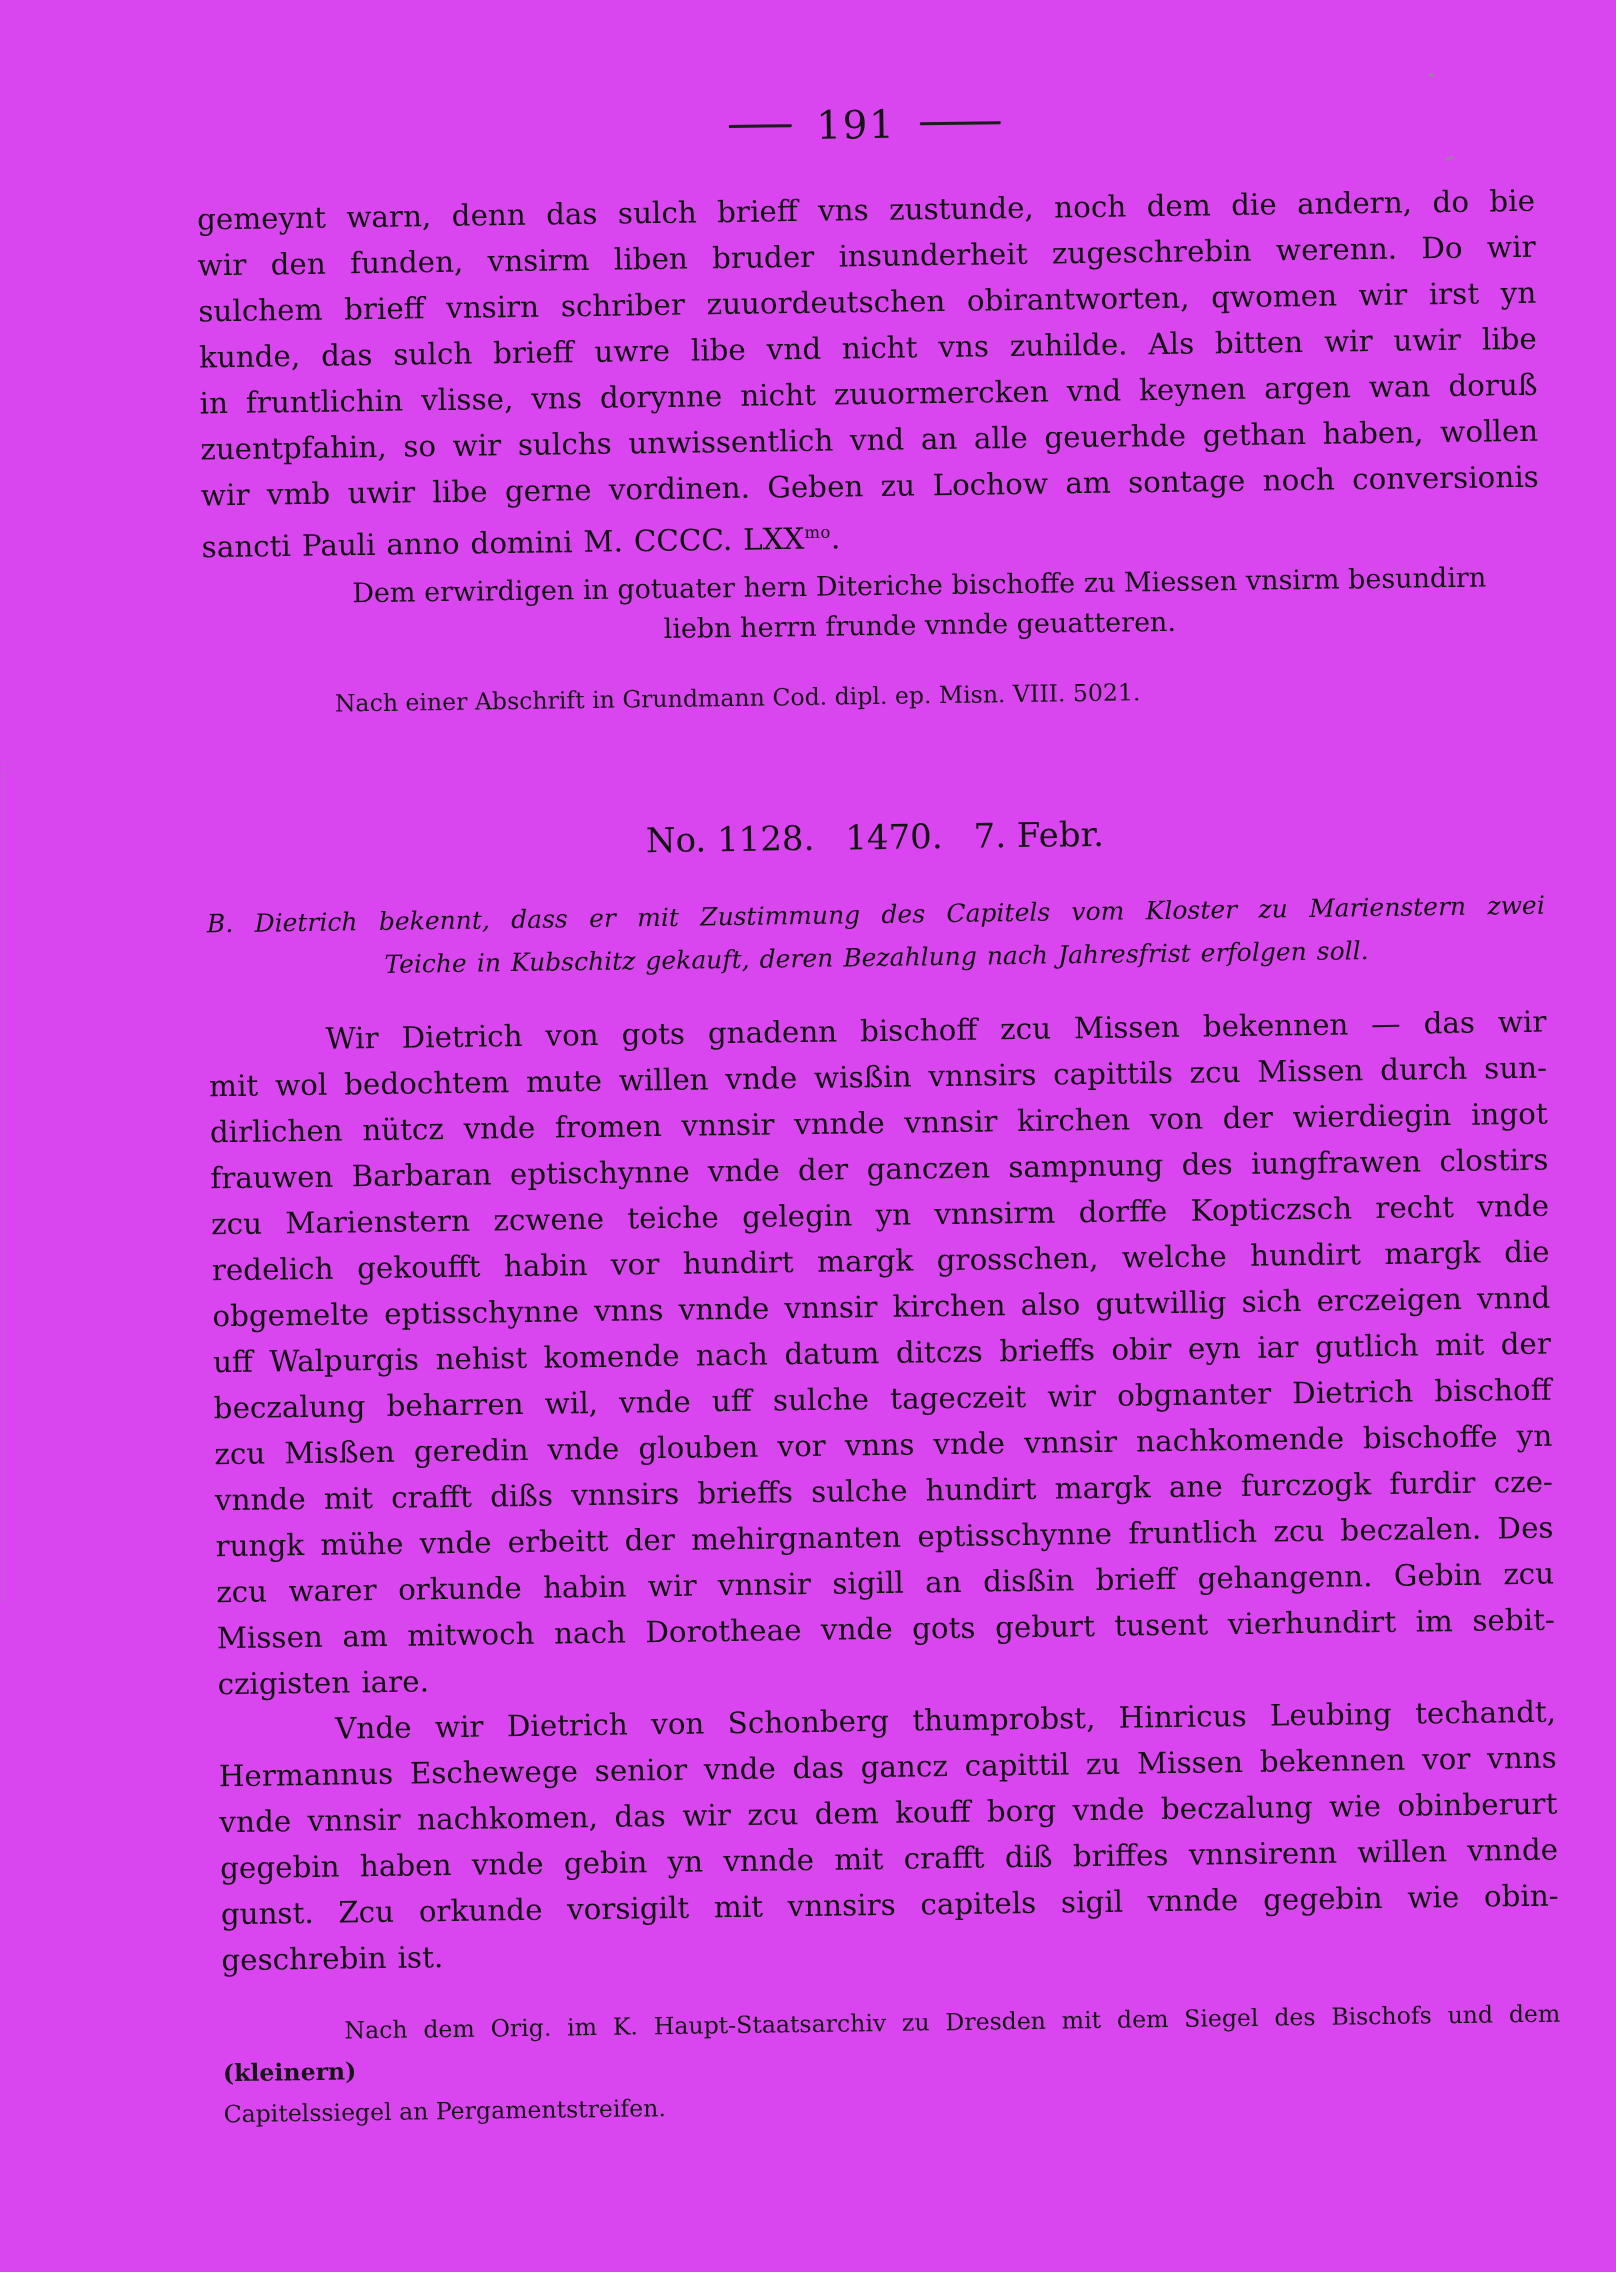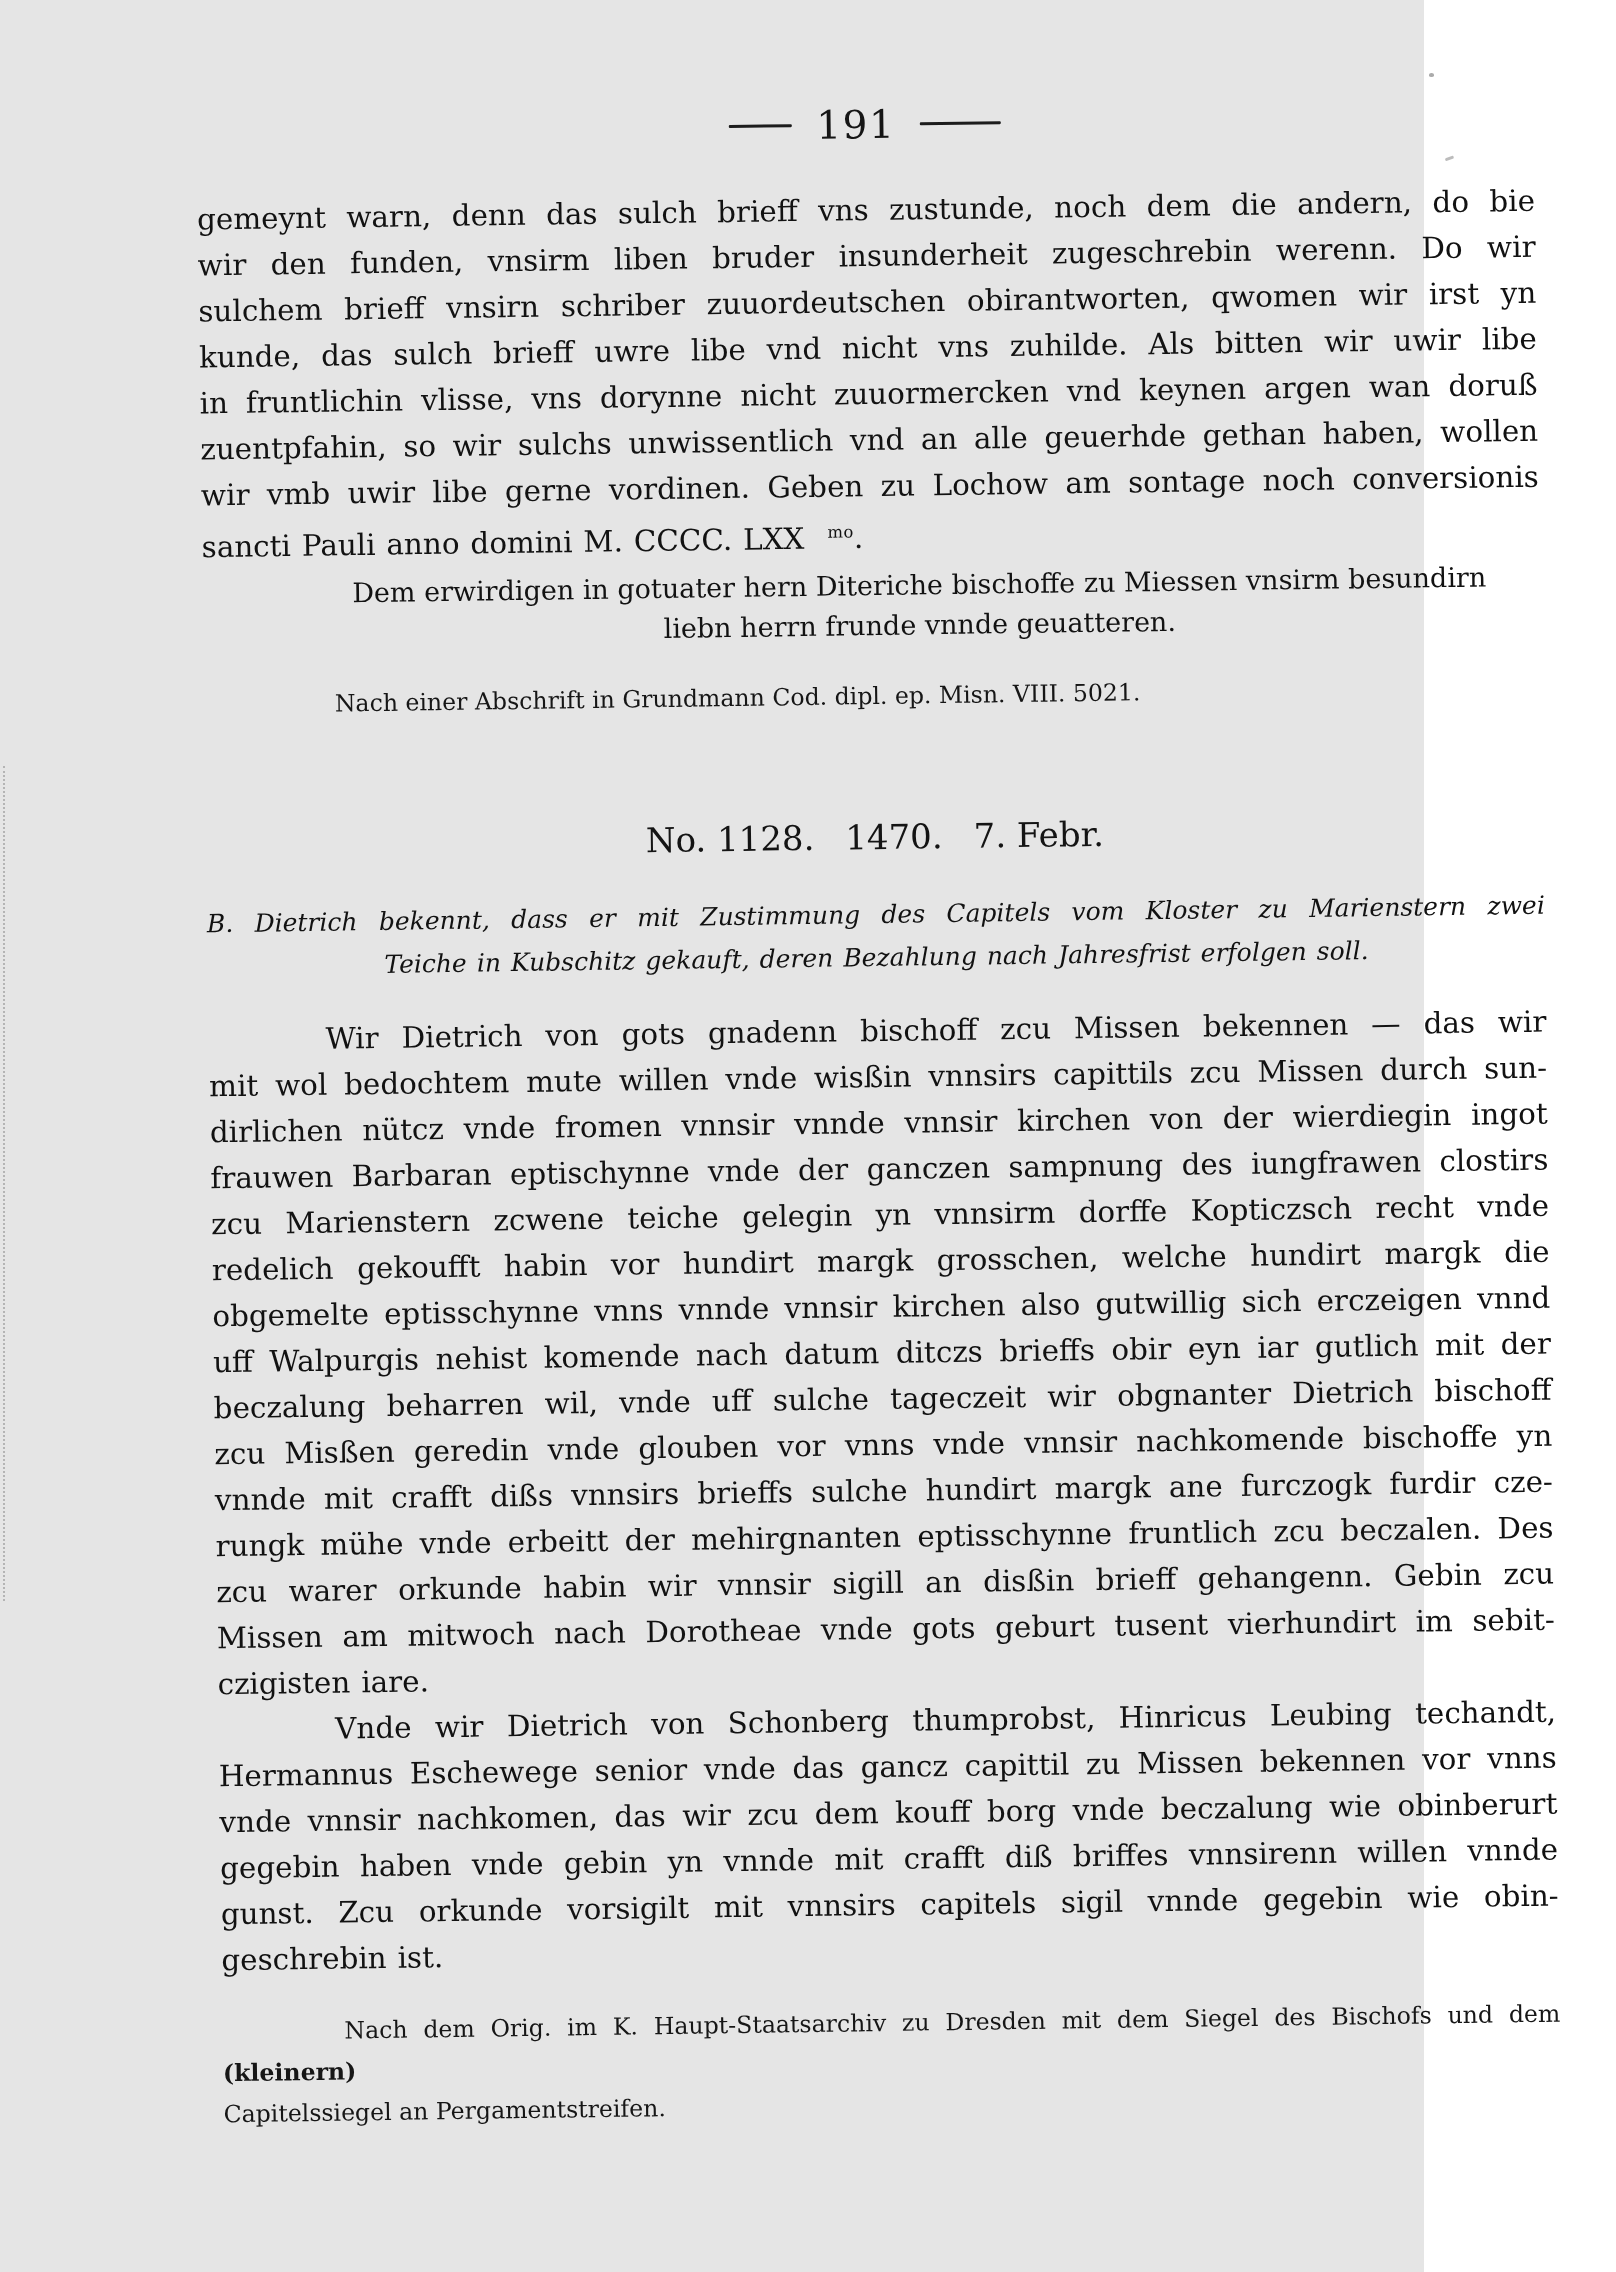--- a/index.html
+++ b/index.html
@@ -5,22 +5,22 @@
   * { margin: 0; padding: 0; box-sizing: border-box; }
   html, body { width: 1616px; height: 2273px; }
   body {
     background: #ffffff;
     font-family: "DejaVu Serif", "Liberation Serif", serif;
     color: #121212;
     overflow: hidden;
   }
   .page {
     position: relative;
-    width: 1424px; height: 2273px;
-    background: #e5e5e5;
+    width: 1616px; height: 2273px;
+    background: #d946ef;
   }
   
   .scan-tilt {
     position: absolute;
     left: 209px; top: 0;
     width: 1338px; height: 2273px;
     transform: rotate(-0.8deg);
     transform-origin: 50% 47%;
   }
   .sec { position: absolute; left: 0; width: 1338px; }
@@ -38,21 +38,21 @@
   .body-text { font-size: 29.4px; line-height: 46px; word-spacing: 1.6px; }
   .p-prev { top: 187px; }
   .p-body { top: 1008px; }
 
   .tline { width: 100%; }
   .just { text-align: justify; text-align-last: justify; -moz-text-align-last: justify; }
   .center { text-align: center; }
   .lastline { text-align: left; }
   .findent { text-indent: 117px; }
 
-  .sup { font-size: 0.56em; vertical-align: super; letter-spacing: 0.5px; margin-left: 23px; }
+  .sup { font-size: 0.56em; vertical-align: super; letter-spacing: 0.5px; }
 
   
   .p-address { top: 566px; left: 48px; font-size: 27px; line-height: 40px; }
 
   
   .note-text { font-size: 23.6px; line-height: 41px; color: #161616; }
   .p-note1 { top: 676px; }
   .p-note1 .tline { padding-left: 131px; }
   .p-note2 { top: 2003px; }
   .p-note2 .notefirst { text-indent: 122px; }

